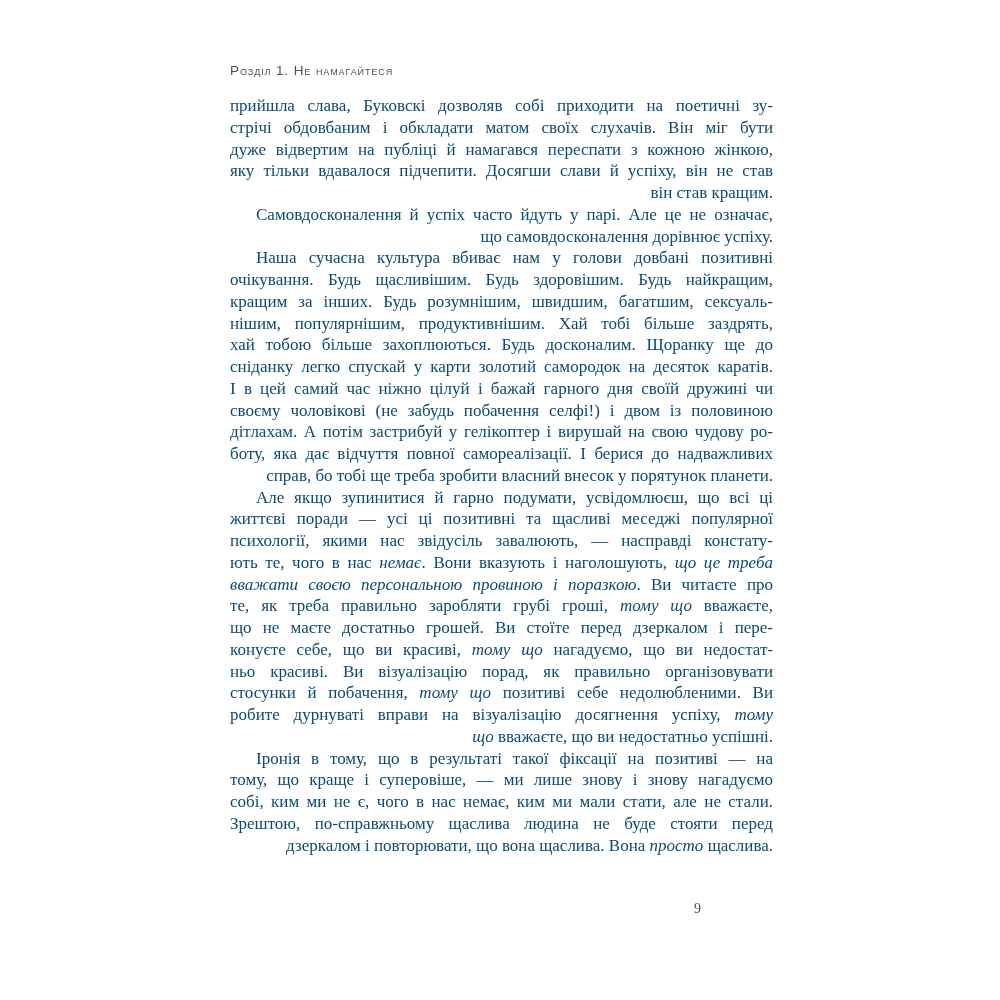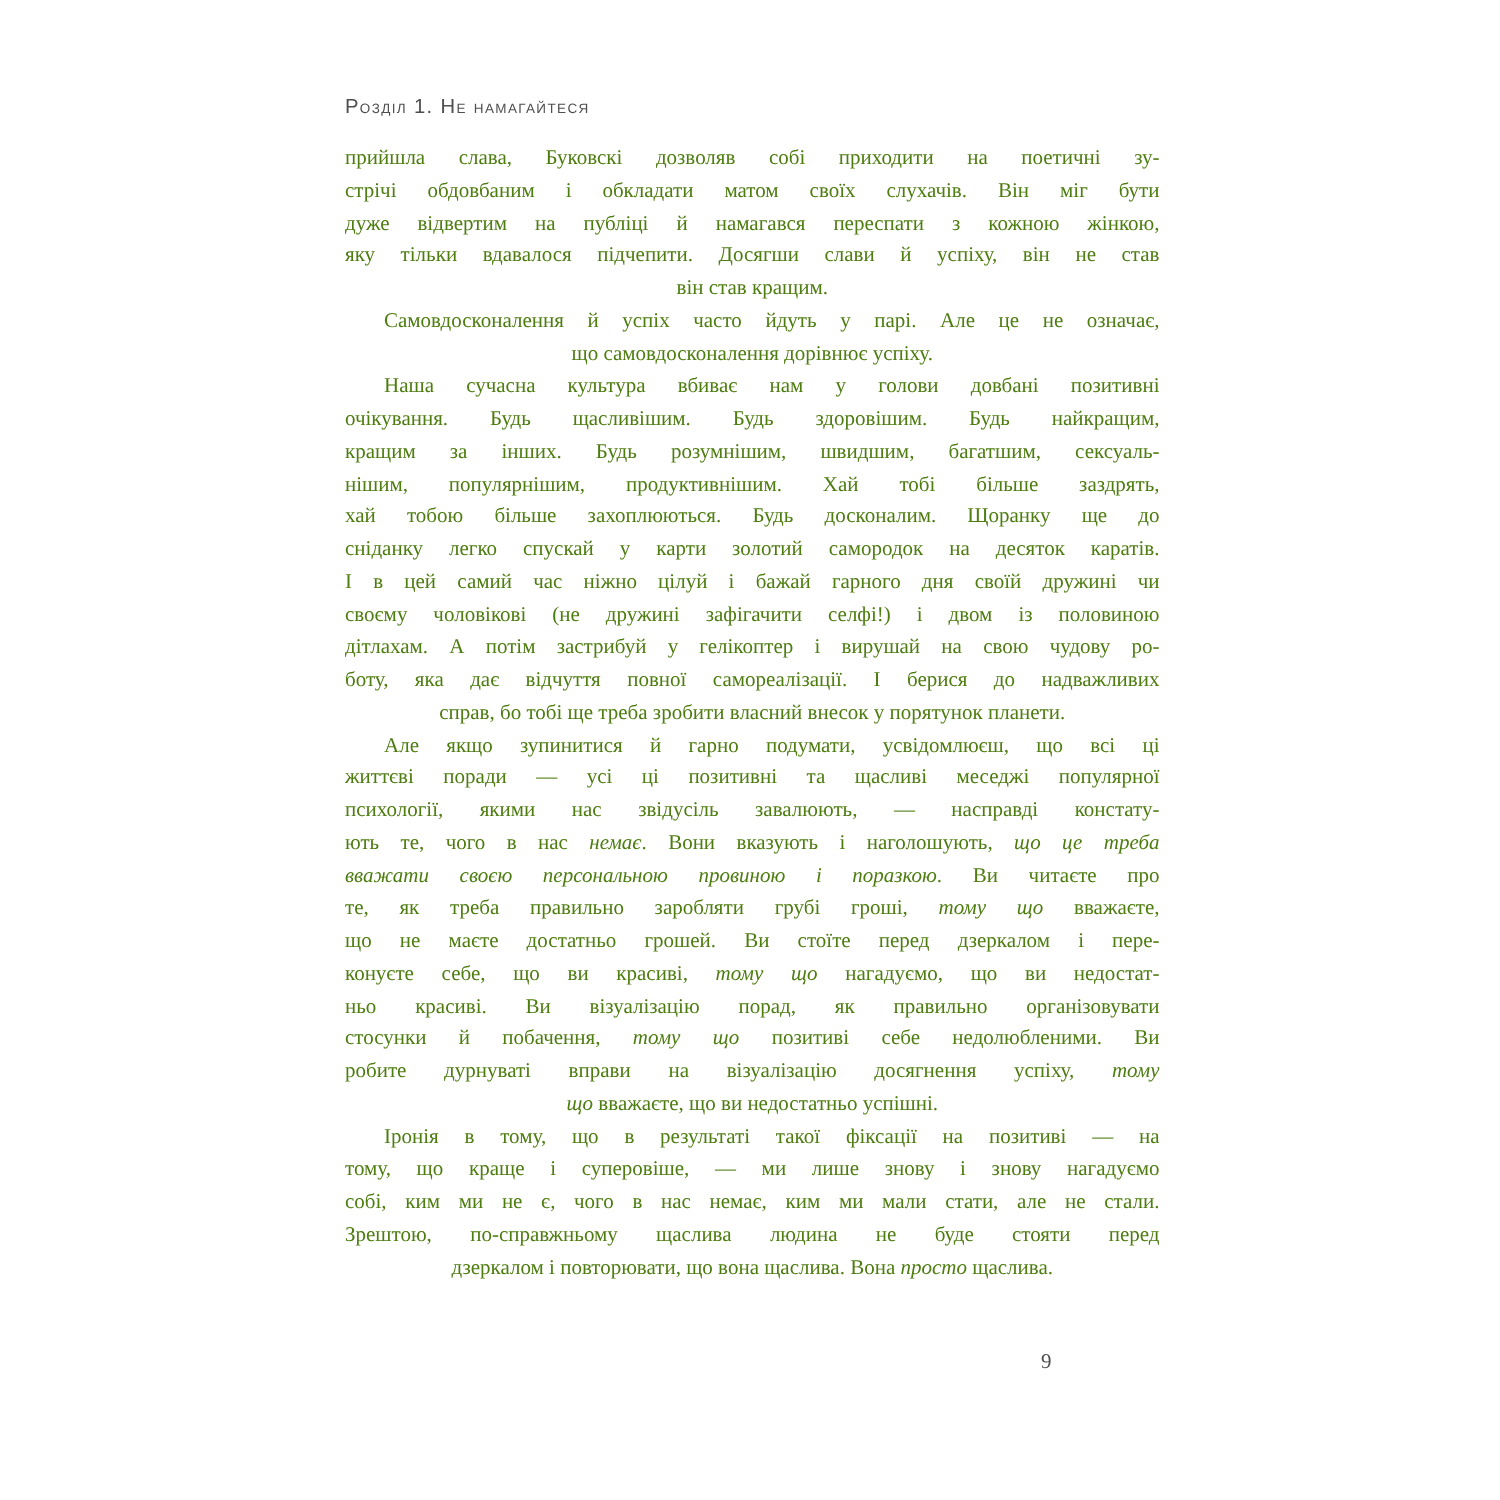--- a/index.html
+++ b/index.html
@@ -27,28 +27,28 @@
     font-variant: small-caps;
     font-size: 13.5px;
     letter-spacing: 0.9px;
     color: #4f4f4f;
   }
   .body-text {
     position: absolute;
     top: 95px;
     left: 230px;
     width: 543px;
-    font-size: 14px;
+    font-size: 17px;
     line-height: 21.75px;
-    color: #4d7c0f;
+    color: #0c4a6e;
   }
   .line {
     height: 21.75px;
     overflow: hidden;
-    text-align: center;
+    text-align: right;
     white-space: normal;
   }
   .line.justify {
     text-align: justify;
     text-align-last: justify;
   }
   .line.indent {
     padding-left: 26px;
   }
   .it {
@@ -82,21 +82,21 @@
       <div class="line"><span>він став кращим.</span></div>
       <div class="line justify indent"><span>Самовдосконалення й успіх часто йдуть у парі. Але це не означає,</span></div>
       <div class="line"><span>що самовдосконалення дорівнює успіху.</span></div>
       <div class="line justify indent"><span>Наша сучасна культура вбиває нам у голови довбані позитивні</span></div>
       <div class="line justify"><span>очікування. Будь щасливішим. Будь здоровішим. Будь найкращим,</span></div>
       <div class="line justify"><span>кращим за інших. Будь розумнішим, швидшим, багатшим, сексуаль-</span></div>
       <div class="line justify"><span>нішим, популярнішим, продуктивнішим. Хай тобі більше заздрять,</span></div>
       <div class="line justify"><span>хай тобою більше захоплюються. Будь досконалим. Щоранку ще до</span></div>
       <div class="line justify"><span>сніданку легко спускай у карти золотий самородок на десяток каратів.</span></div>
       <div class="line justify"><span>І в цей самий час ніжно цілуй і бажай гарного дня своїй дружині чи</span></div>
-      <div class="line justify"><span>своєму чоловікові (не дружині зафігачити селфі!) і двом із половиною</span></div>
+      <div class="line justify"><span>своєму чоловікові (не забудь побачення селфі!) і двом із половиною</span></div>
       <div class="line justify"><span>дітлахам. А потім застрибуй у гелікоптер і вирушай на свою чудову ро-</span></div>
       <div class="line justify"><span>боту, яка дає відчуття повної самореалізації. І берися до надважливих</span></div>
       <div class="line"><span>справ, бо тобі ще треба зробити власний внесок у порятунок планети.</span></div>
       <div class="line justify indent"><span>Але якщо зупинитися й гарно подумати, усвідомлюєш, що всі ці</span></div>
       <div class="line justify"><span>життєві поради — усі ці позитивні та щасливі меседжі популярної</span></div>
       <div class="line justify"><span>психології, якими нас звідусіль завалюють, — насправді констату-</span></div>
       <div class="line justify"><span>ють те, чого в нас </span><span class="it">немає</span><span>. Вони вказують і наголошують, </span><span class="it">що це треба</span></div>
       <div class="line justify"><span class="it">вважати своєю персональною провиною і поразкою</span><span>. Ви читаєте про</span></div>
       <div class="line justify"><span>те, як треба правильно заробляти грубі гроші, </span><span class="it">тому що</span><span> вважаєте,</span></div>
       <div class="line justify"><span>що не маєте достатньо грошей. Ви стоїте перед дзеркалом і пере-</span></div>

